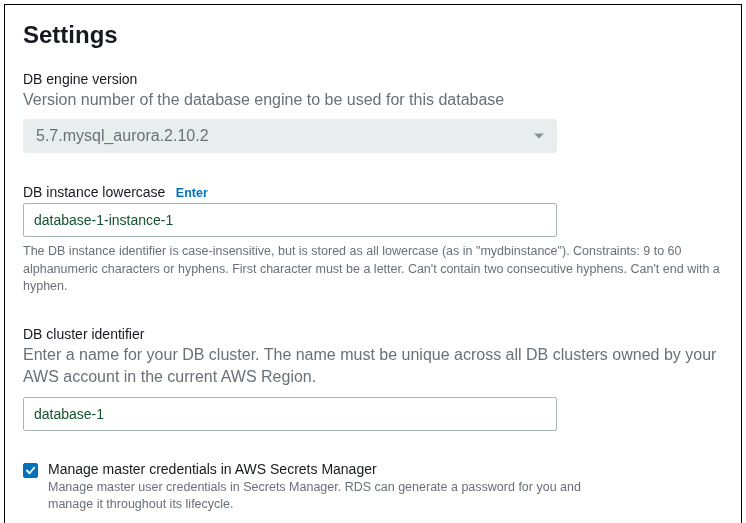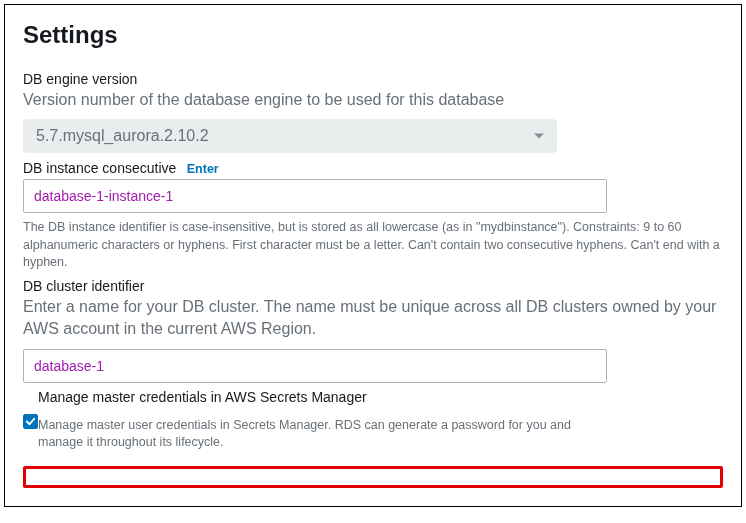--- a/index.html
+++ b/index.html
@@ -15,21 +15,21 @@
     border: 1px solid #000;
     padding: 16px 18px 18px 18px;
     width: 738px;
   }
   h1.page-title {
     font-size: 24px;
     font-weight: 700;
     margin: 0 0 22px 0;
     color: #16191f;
   }
-  .field { margin-bottom: 6px; }
+  .field { margin-bottom: 30px; }
   .field-label {
     font-size: 14px;
     font-weight: 400;
     color: #16191f;
     margin: 0 0 2px 0;
   }
   .info-link {
     display: inline-block;
     margin-left: 6px;
     font-size: 12.5px;
@@ -59,41 +59,41 @@
     right: 12px;
     top: 50%;
     transform: translateY(-50%);
     width: 0;
     height: 0;
     border-left: 5px solid transparent;
     border-right: 5px solid transparent;
     border-top: 5px solid #879196;
   }
   input.text-input {
-    width: 584px;
+    width: 534px;
     height: 34px;
     border: 1px solid #aab7b8;
     border-radius: 2px;
     padding: 0 10px;
     font-size: 14px;
-    color: #a21caf;
+    color: #14532d;
     font-family: inherit;
   }
   input.text-input::placeholder { color: #687078; }
   .help-below {
     font-size: 12.5px;
     color: #687078;
     line-height: 1.4;
     margin: 6px 0 0 0;
     max-width: 700px;
   }
   .checkbox-row {
     display: flex;
-    align-items: center;
-    gap: 0;
+    align-items: flex-start;
+    gap: 10px;
     margin-bottom: 14px;
   }
   .checkbox-box {
     flex: 0 0 auto;
     width: 15px;
     height: 15px;
     border: 1px solid #0073bb;
     border-radius: 2px;
     background: #0073bb;
     display: flex;
@@ -103,21 +103,21 @@
   }
   .checkbox-box svg { display: block; }
   .checkbox-text .cb-label {
     font-size: 14px;
     color: #16191f;
   }
   .checkbox-text .cb-desc {
     font-size: 12.5px;
     color: #687078;
     line-height: 1.4;
-    margin-top: 12px;
+    margin-top: 2px;
     max-width: 560px;
   }
   .highlight-box {
     border: 3px solid #e30000;
     border-radius: 2px;
     padding: 8px 10px 8px 10px;
   }
 </style>
 </head>
 <body>
@@ -130,21 +130,21 @@
     <div class="field-label">DB engine version</div>
     <div class="field-desc">Version number of the database engine to be used for this database</div>
     <div class="select-wrap">
       <span>5.7.mysql_aurora.2.10.2</span>
       <span class="select-caret"></span>
     </div>
   </div>
 
   <div class="field">
     <div style="margin-bottom:2px;">
-      <span class="field-label" style="display:inline;">DB instance consecutive</span>
+      <span class="field-label" style="display:inline;">DB instance lowercase</span>
       <span class="info-link">Enter</span>
     </div>
     <input type="text" class="text-input" value="database-1-instance-1" style="">
     <div class="help-below">The DB instance identifier is case-insensitive, but is stored as all lowercase (as in "mydbinstance"). Constraints: 9 to 60 alphanumeric characters or hyphens. First character must be a letter. Can't contain two consecutive hyphens. Can't end with a hyphen.</div>
   </div>
 
   <div class="field">
     <div class="field-label">DB cluster identifier</div>
     <div class="field-desc">Enter a name for your DB cluster. The name must be unique across all DB clusters owned by your AWS account in the current AWS Region.</div>
     <input type="text" class="text-input" value="database-1" style="">

